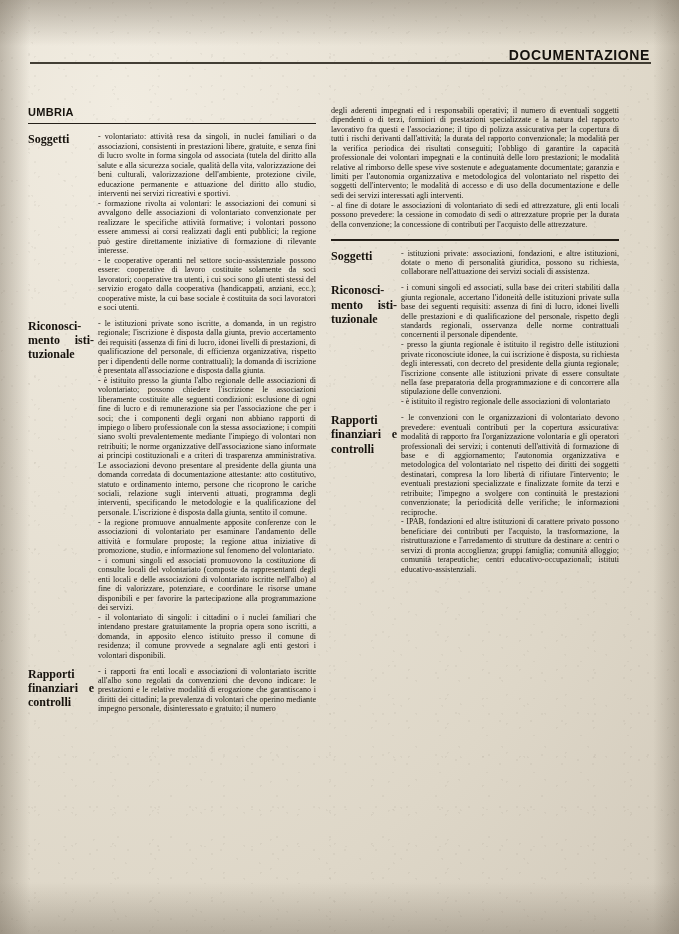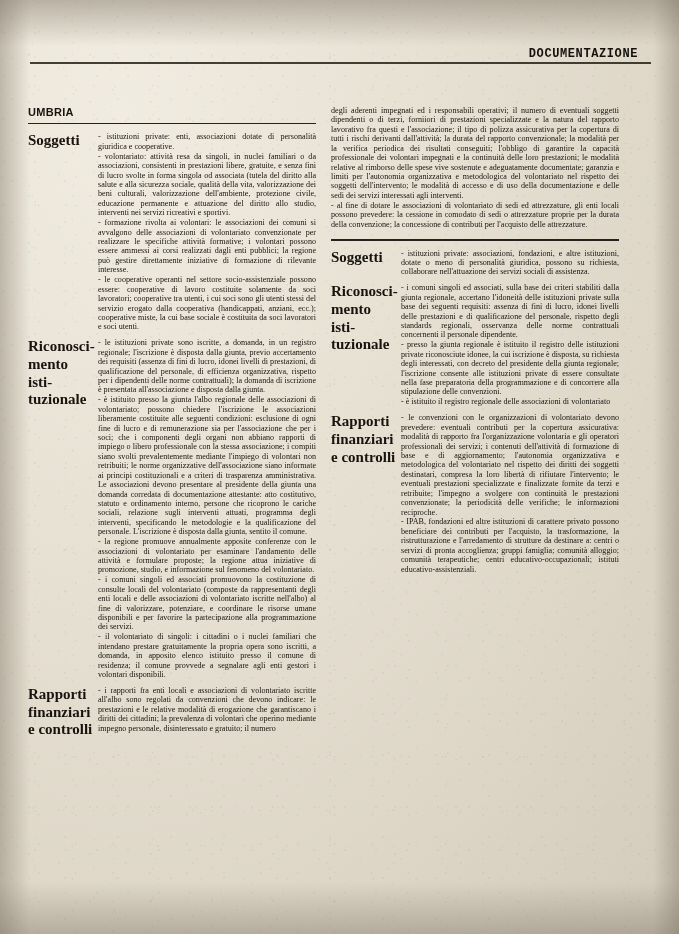--- a/index.html
+++ b/index.html
@@ -52,25 +52,25 @@
   }
   .shade-right {
     position: absolute; top:0; bottom:0; right:0; width:26px;
     background: linear-gradient(270deg, rgba(120,110,95,.38), rgba(120,110,95,0));
     pointer-events: none;
   }
 
   
   .runhead {
     position: absolute;
-    right: 41px;
+    right: 29px;
     top: 47px;
-    font-family: Liberation Mono, monospace;
+    font-family: Liberation Sans, sans-serif;
     font-weight: bold;
-    font-size: 12px;
+    font-size: 14px;
     letter-spacing: .6px;
     color: #14110d;
   }
   .rule-top {
     position: absolute;
     left: 30px; right: 28px; top: 62px;
     height: 2px;
     background: #2a251d;
     opacity: .88;
   }
@@ -105,21 +105,21 @@
   .block {
     display: flex;
     align-items: flex-start;
     margin-bottom: 6px;
   }
   .label {
     flex: 0 0 66px;
     width: 66px;
     font-family: "Liberation Serif", serif;
     font-weight: bold;
-    font-size: 15px;
+    font-size: 12px;
     line-height: 1.18;
     padding-right: 4px;
     hyphens: manual;
   }
   .body {
     flex: 1 1 auto;
     text-align: justify;
   }
   .body p {
     margin: 0 0 0.5px 0;
@@ -145,21 +145,20 @@
   <div class="rule-top"></div>
 
   <div class="col col-left">
 
     <div class="sectitle">UMBRIA</div>
     <div class="secrule"></div>
 
     <div class="block">
       <div class="label">Soggetti</div>
       <div class="body">
-        <p>- istituzioni private: enti, associazioni dotate di personalità giuridica e cooperative.</p>
         <p>- volontariato: attività resa da singoli, in nuclei familiari o da associazioni, consistenti in prestazioni libere, gratuite, e senza fini di lucro svolte in forma singola od associata (tutela del diritto alla salute e alla sicurezza sociale, qualità della vita, valorizzazione dei beni culturali, valorizzazione dell'ambiente, protezione civile, educazione permanente e attuazione del diritto allo studio, interventi nei servizi ricreativi e sportivi.</p>
         <p>- formazione rivolta ai volontari: le associazioni dei comuni si avvalgono delle associazioni di volontariato convenzionate per realizzare le specifiche attività formative; i volontari possono essere ammessi ai corsi realizzati dagli enti pubblici; la regione può gestire direttamente iniziative di formazione di rilevante interesse.</p>
         <p>- le cooperative operanti nel settore socio-assistenziale possono essere: cooperative di lavoro costituite solamente da soci lavoratori; cooperative tra utenti, i cui soci sono gli utenti stessi del servizio erogato dalla cooperativa (handicappati, anziani, ecc.); cooperative miste, la cui base sociale è costituita da soci lavoratori e soci utenti.</p>
       </div>
     </div>
 
     <div class="block">
       <div class="label">Riconosci- mento isti- tuzionale</div>
       <div class="body">
         <p>- le istituzioni private sono iscritte, a domanda, in un registro regionale; l'iscrizione è disposta dalla giunta, previo accertamento dei requisiti (assenza di fini di lucro, idonei livelli di prestazioni, di qualificazione del personale, di efficienza organizzativa, rispetto per i dipendenti delle norme contrattuali); la domanda di iscrizione è presentata all'associazione e disposta dalla giunta.</p>

